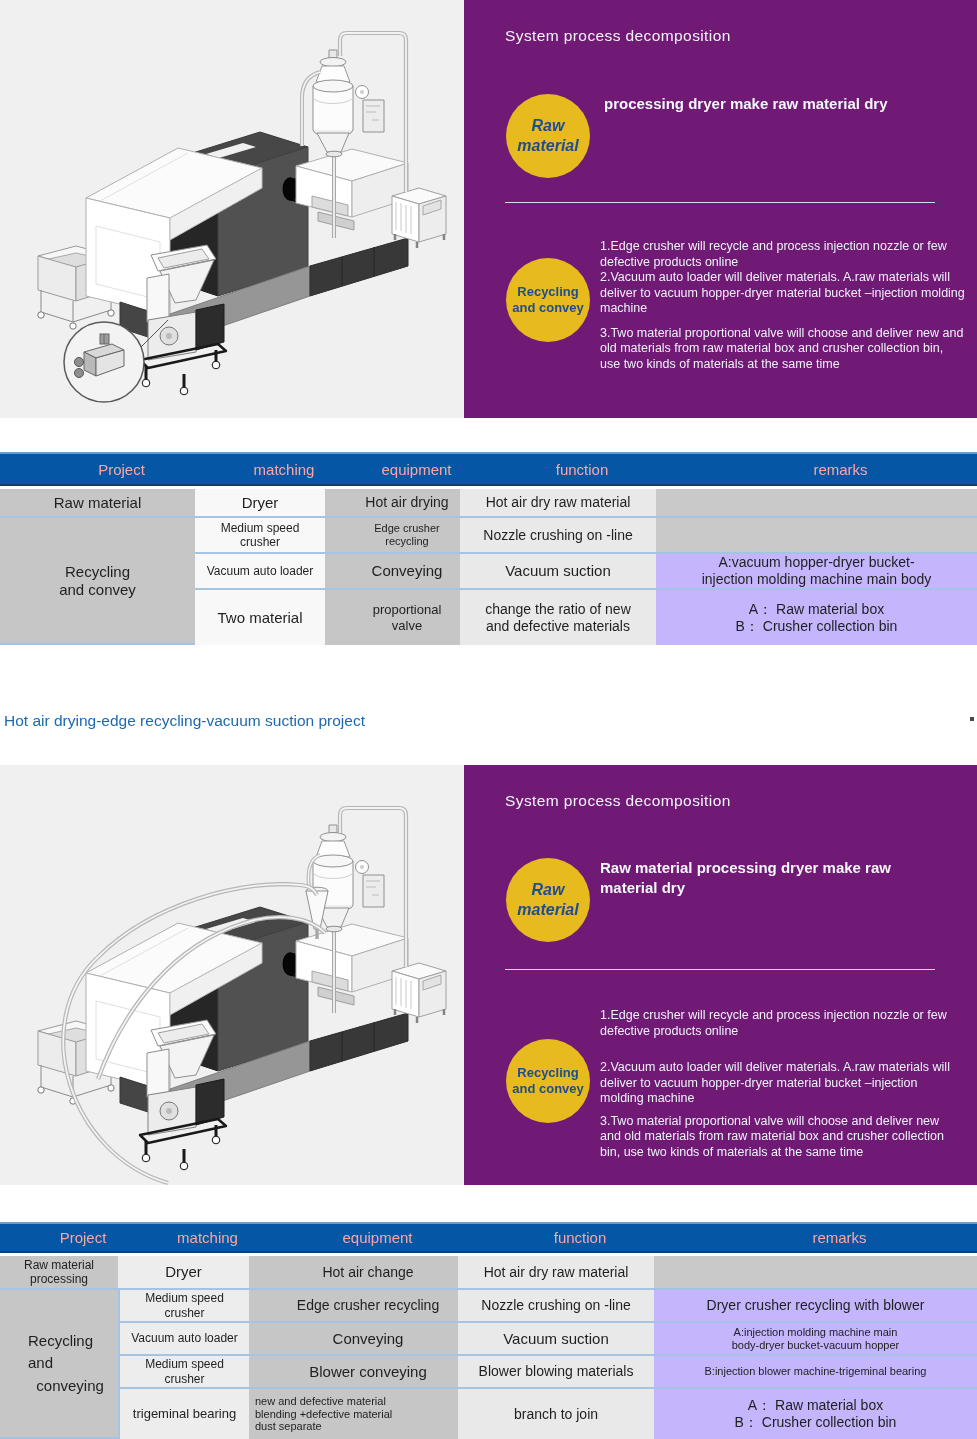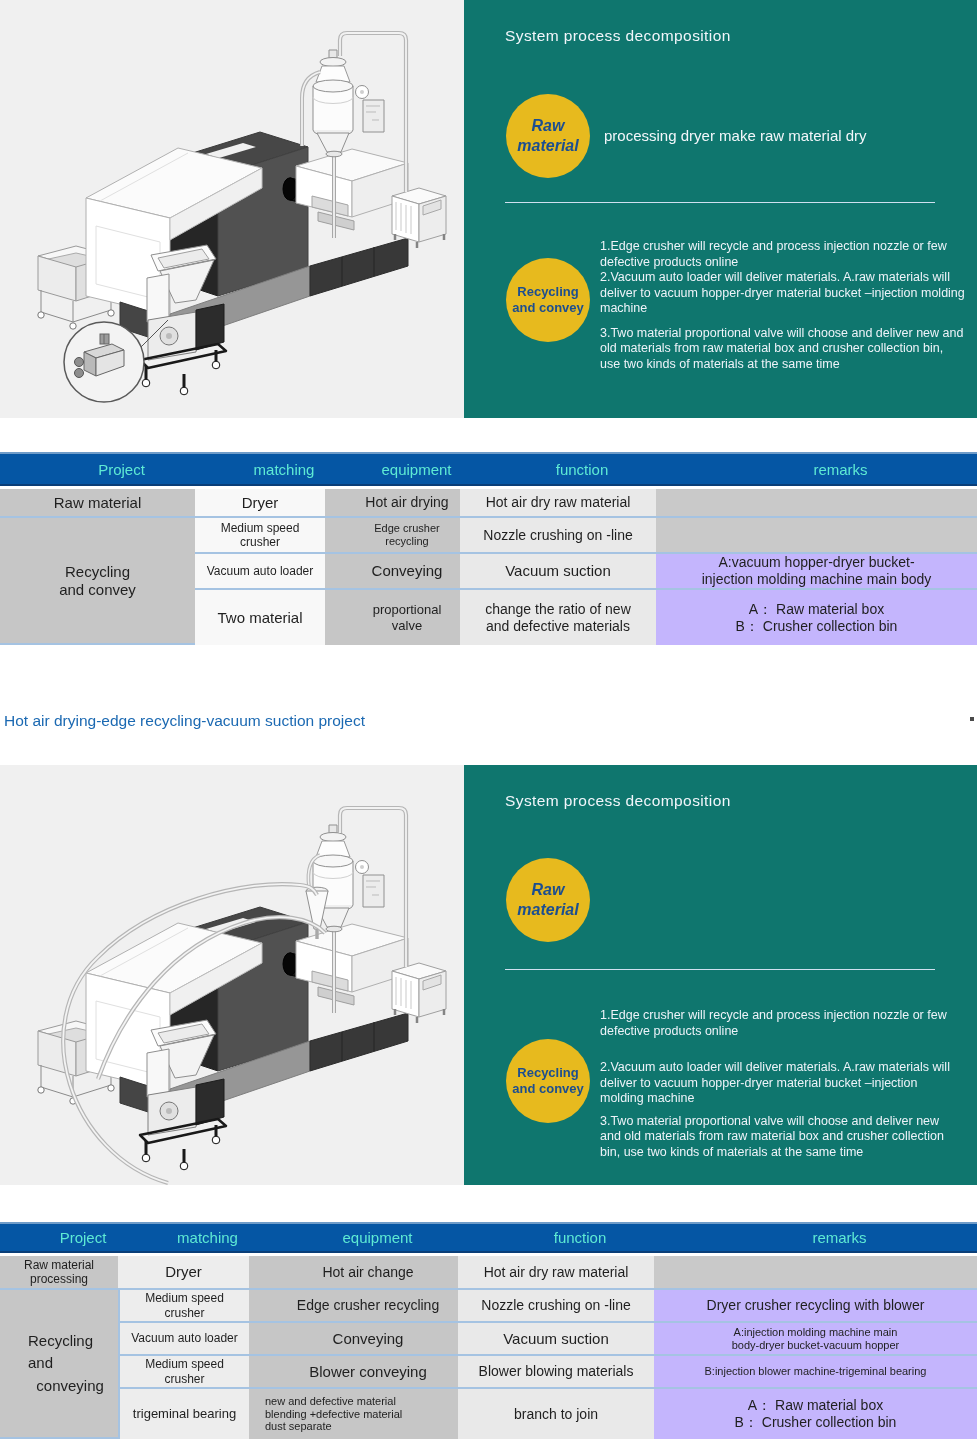--- a/index.html
+++ b/index.html
@@ -5,29 +5,29 @@
   * { margin:0; padding:0; box-sizing:border-box; }
   body { background:#ffffff; font-family:"Liberation Sans", sans-serif; }
   .page { position:relative; width:977px; height:1439px; background:#fff; overflow:hidden; }
 
   
   .sec { position:absolute; left:0; width:977px; display:flex; }
   #sec1 { top:0; height:418px; }
   #sec2 { top:765px; height:420px; }
   .illus { width:464px; height:100%; background:#f0f0f0; }
   .illus svg { display:block; }
-  .panel { width:513px; height:100%; background:#0f766e; color:#fff; position:relative;padding-left:10px; }
+  .panel { width:513px; height:100%; background:#701a75; color:#fff; position:relative;padding-left:10px; }
 
   .panel-title { position:absolute; left:41px; top:27px; font-size:15.5px; font-weight:normal; letter-spacing:.4px; color:#f2f6fb; }
   .circle { position:absolute; left:42px; width:84px; height:84px; border-radius:50%;
             background:#e7ba1e; color:#1c4e90; display:flex; align-items:center; justify-content:center;
             text-align:center; white-space:pre-line; line-height:1.25; font-weight:bold; }
   .c-raw { font-size:16px;font-style:italic; }
   .c-rec { font-size:13px; }
-  .step-text { position:absolute; display:flex; align-items:center; font-size:15px; line-height:1.3; color:#f4f7fb; }
+  .step-text { position:absolute; display:flex; align-items:flex-start; font-size:15px; line-height:1.3; color:#f4f7fb;font-weight:bold; }
   .panel-hr { position:absolute; left:41px; width:430px; height:1px; background:#cfe0f0; }
   .items { position:absolute; left:136px; font-size:12.5px; line-height:15.5px; color:#eef3f9; }
   .items p { margin:0; }
 
   #p1c1 { top:94px; }   #p1t1 { left:140px; top:94px; height:84px; width:350px; }
   #p1hr { top:202px; }
   #p1c2 { top:258px; }  #p1items { top:239px; width:366px; }
   #p1items p.g1 { margin-top:0; } #p1items p.g2 { margin-top:9px; }
 
   #p2c1 { top:93px; }   #p2t1 { left:136px; top:93px; height:84px; width:310px; }
@@ -35,21 +35,21 @@
   #p2c2 { top:274px; }  #p2items { top:243px; width:352px; }
   #p2items p.ga { margin-top:21px; } #p2items p.gb { margin-top:7px; }
 
   
   .heading { position:absolute; left:4px; top:712px; color:#1b69b2; font-size:15.5px; font-weight:normal; }
   .heading-dot { position:absolute; right:3px; top:717px; width:4px; height:4px; background:#4a4a4a; }
 
   
   table { position:absolute; left:0; width:977px; border-collapse:separate; border-spacing:0; table-layout:fixed; }
   #table1 { top:452px; } #table2 { top:1222px; }
-  th { background:#0556a4; color:#5eead4; font-weight:normal; font-size:15px;
+  th { background:#0556a4; color:#fca5a5; font-weight:normal; font-size:15px;
        border-top:2px solid #6f9cc9; border-bottom:2px solid #0a3e78;padding-left:48px; }
   td { vertical-align:middle; text-align:center; font-size:14px; color:#1f1f1f;
        padding:0 6px; line-height:1.18; border-bottom:2px solid #a5c3e2; }
   tbody tr:first-child td { border-top:3px solid #ffffff; }
   tr.last td { border-bottom:none; }
   .bg-proj  { background:#c6c6c6; }
   .bg-match { background:#f8f8f8; }
   .bg-match2{ background:#ededed; }
   .bg-equip { background:#c6c6c6;padding-left:35px; }
   .bg-func  { background:#e9e9e9; }
@@ -290,20 +290,23 @@
         <path d="M98,314 C124,242 174,180 244,158 C278,147 310,152 325,168" stroke="#b6b6b6" stroke-width="4.2" fill="none"></path>
         <path d="M98,314 C124,242 174,180 244,158 C278,147 310,152 325,168" stroke="#f3f3f3" stroke-width="1.8" fill="none"></path>
       </svg>
     </div>
     <div class="panel">
       <h2 class="panel-title">System process decomposition</h2>
       <div class="circle c-raw" id="p2c1">
         <span>Raw
 material</span>
       </div>
+      <div class="step-text" id="p2t1">
+        <span>Raw material processing dryer make raw material dry</span>
+      </div>
       <div class="panel-hr" id="p2hr"></div>
       <div class="circle c-rec" id="p2c2">
         <span>Recycling
 and convey</span>
       </div>
       <div class="items" id="p2items">
         <p>1.Edge crusher will recycle and process injection nozzle or few defective products online</p>
         <p class="ga">2.Vacuum auto loader will deliver materials. A.raw materials will deliver to vacuum hopper-dryer material bucket –injection molding machine</p>
         <p class="gb">3.Two material proportional valve will choose and deliver new and old materials from raw material box and crusher collection bin, use two kinds of materials at the same time</p>
       </div>
@@ -352,21 +355,21 @@
 body-dryer bucket-vacuum hopper</td>
       </tr>
       <tr style="height:33px">
         <td class="bg-match2 sm blft">Medium speed crusher</td>
         <td class="bg-equip lg">Blower conveying</td>
         <td class="bg-func">Blower blowing materials</td>
         <td class="bg-reml xs">B:injection blower machine-trigeminal bearing</td>
       </tr>
       <tr style="height:50px" class="last">
         <td class="bg-match2 md blft">trigeminal bearing</td>
-        <td class="bg-equip xs pre tl" style="padding-left:16px">new and defective material
+        <td class="bg-equip xs pre tl" style="padding-left:6px">new and defective material
 blending +defective material
 dust separate</td>
         <td class="bg-func">branch to join</td>
         <td class="bg-reml pre">A： Raw material box
 B： Crusher collection bin</td>
       </tr>
     </tbody>
   </table>
 
 </div>

